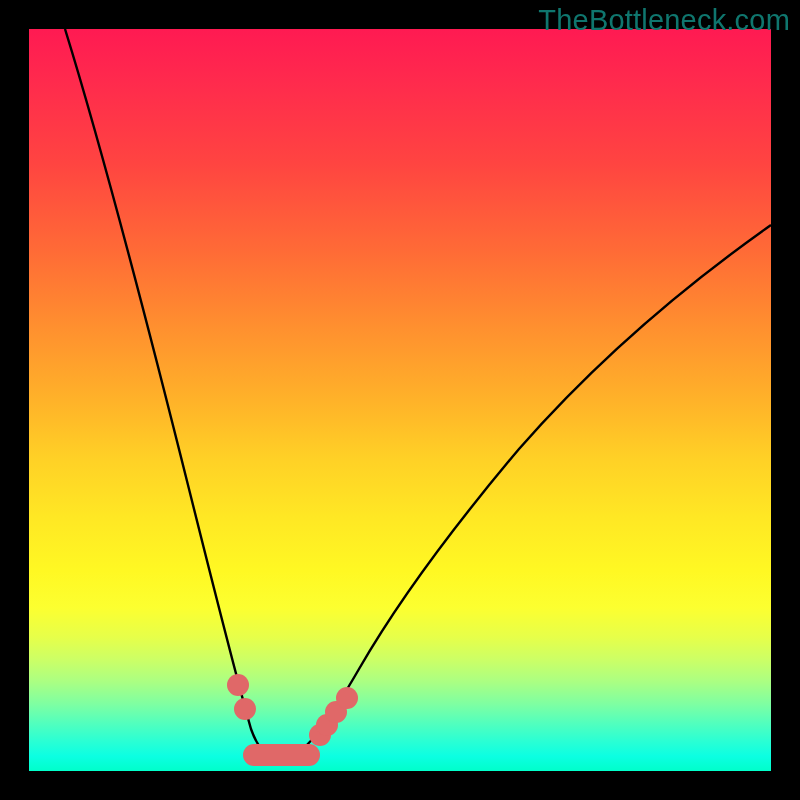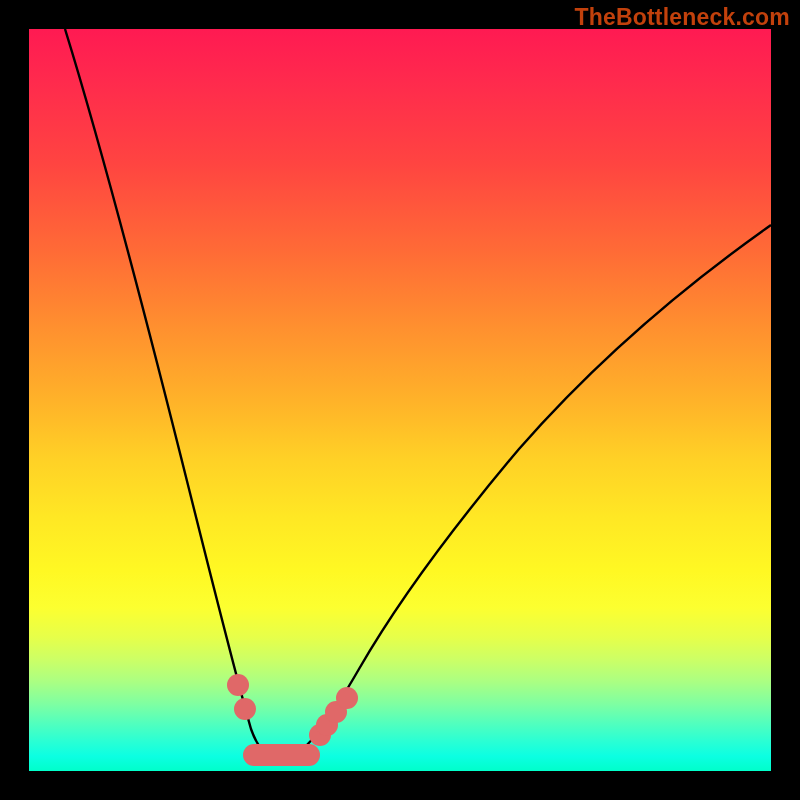--- a/index.html
+++ b/index.html
@@ -49,24 +49,24 @@
       #53ffbd 93.5%,
       #2affd4 96%,
       #0cffe2 98%,
       #00ffca 100%
     );
   }
   .watermark {
     position: absolute;
     top: 4px;
     right: 10px;
-    color: #c2410c;
-    font-size: 23px;
+    color: #0f766e;
+    font-size: 29px;
     letter-spacing: 0.2px;
-    font-weight: 700;
+    font-weight: 400;
   }
   svg.curve {
     position: absolute;
     inset: 0;
     width: 742px;
     height: 742px;
   }
   .marker {
     fill: #e06868;
     stroke: none;

